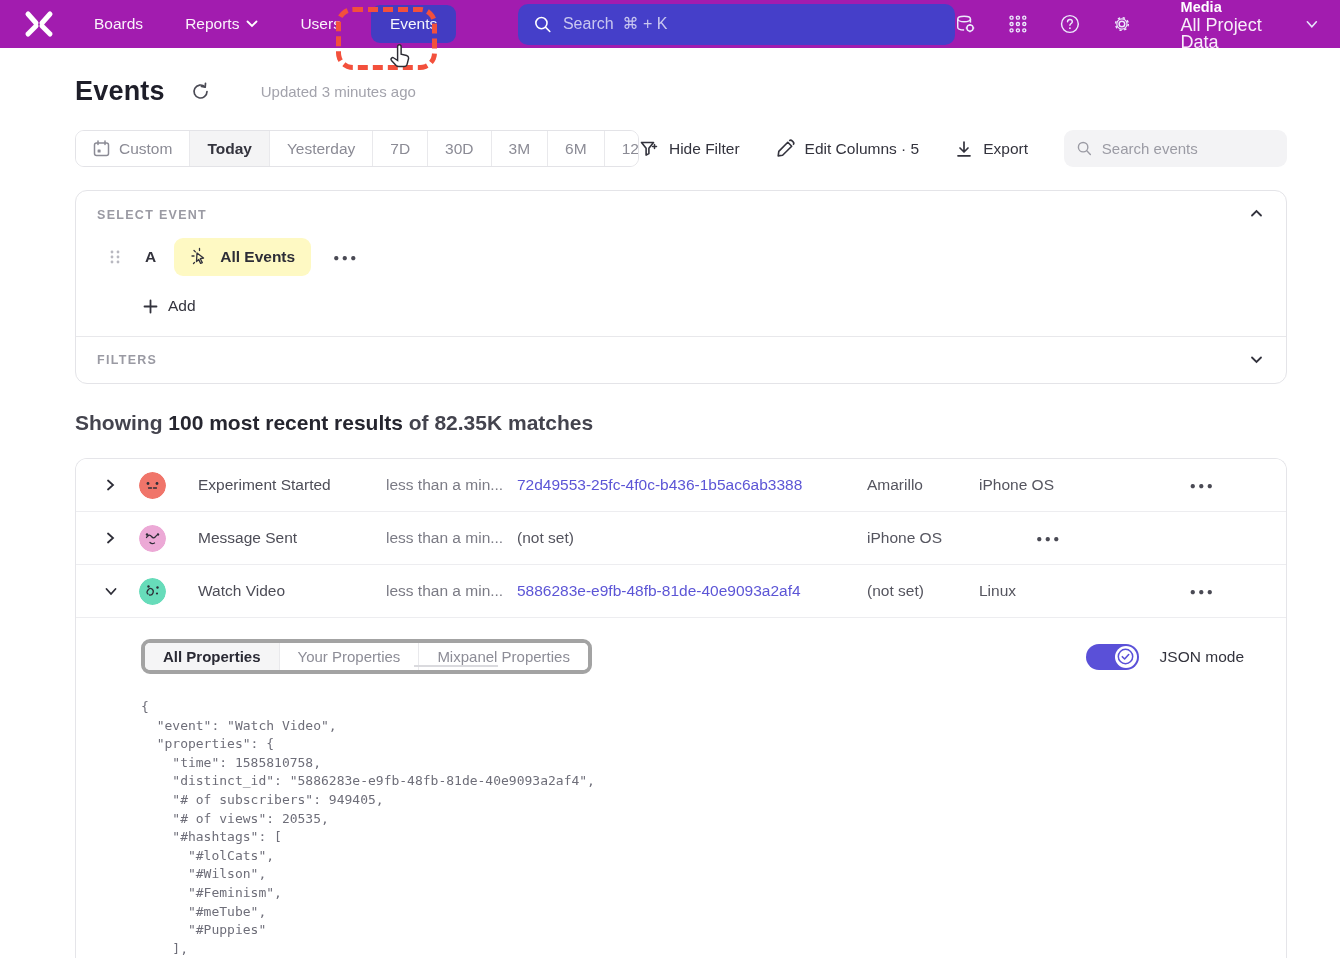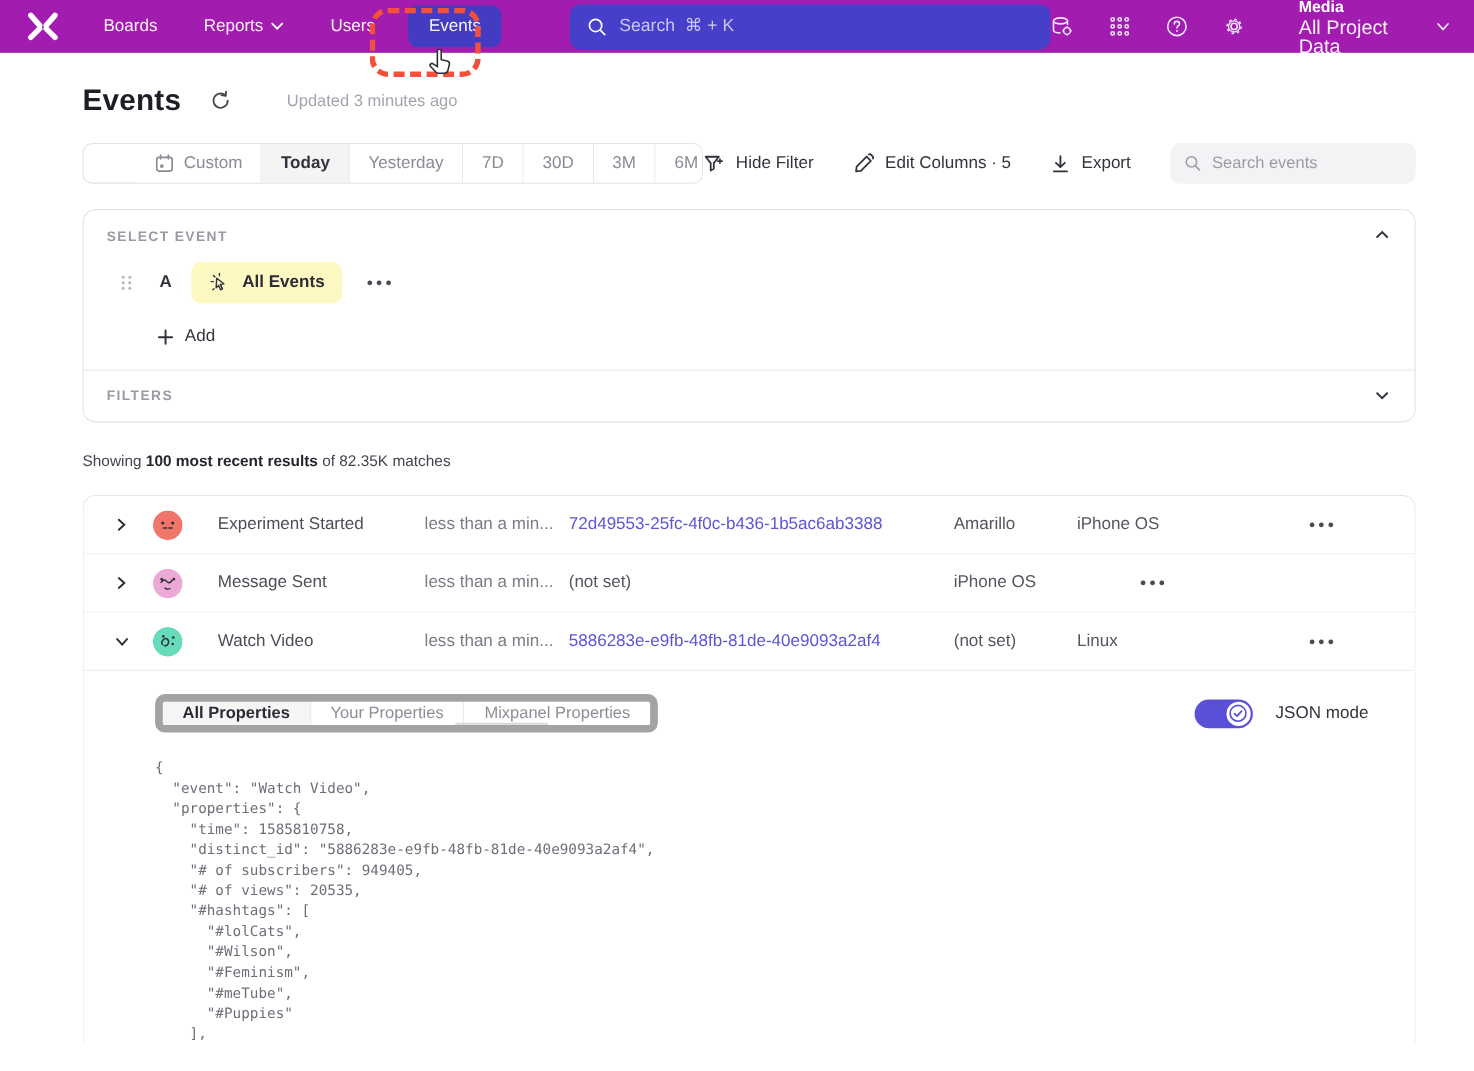--- a/index.html
+++ b/index.html
@@ -31,21 +31,21 @@
 
   
   .page { padding:0 53px 0 75px; }
   .title-row { display:flex; align-items:center; margin-top:28px; gap:14px; }
   .page-title { font-size:27px; font-weight:bold; color:#1e1e29; letter-spacing:.2px; }
   .refresh-btn { width:19px; height:19px; margin-left:12px; cursor:pointer; }
   .updated { color:#a3a3ac; font-size:15px;margin-left:37px; }
 
   .controls-row { display:flex; align-items:center; margin-top:23px; width:1212px; }
   .seg { display:inline-flex; border:1px solid #e3e3e7; border-radius:9px; overflow:hidden;
-    height:37px; background:#fff;padding-left:48px; }
+    height:37px; background:#fff; }
   .seg-btn { display:flex; align-items:center; gap:9px; padding:0 17px; font-size:15.5px;
     color:#8b8b95; border-right:1px solid #e9e9ec; cursor:pointer; background:#fff; white-space:nowrap; }
   .seg-btn:last-child { border-right:none; }
   .seg-btn.selected { background:#f4f4f5; color:#33333d; font-weight:bold; }
   .ctl-right { margin-left:auto; display:flex; align-items:center; gap:36px; }
   .tool-btn { display:flex; align-items:center; gap:10px; font-size:15.5px; color:#33333d;
     cursor:pointer; white-space:nowrap;justify-content:center; }
   .search-events { width:223px; height:37px; background:#f3f3f5; border-radius:9px;
     display:flex; align-items:center; padding:0 13px; gap:10px; margin-left:0; }
   .search-events input { background:transparent; border:none; outline:none; font-size:15px;
@@ -64,21 +64,21 @@
     padding:9px 16px; margin-left:18px; cursor:pointer; }
   .event-pill span { font-size:15.5px; font-weight:bold; color:#2d2d37; }
   .more-dots { margin-left:16px; color:#4a4a54; font-size:10px; letter-spacing:2.5px;
     cursor:pointer; padding:4px 6px; }
   .add-btn { display:flex; align-items:center; gap:10px; margin:21px 0 0 46px; font-size:15.5px;
     color:#33333d; cursor:pointer; width:max-content; }
   .qc-divider { border-top:1px solid #e8e8eb; }
   .filters-section { padding:16px 21px; position:relative; }
 
   
-  .summary { margin-top:27px; font-size:14px; color:#44444e; }
+  .summary { margin-top:27px; font-size:21px; color:#44444e;font-weight:bold; }
   .summary b { color:#26262f; }
 
   
   .table-card { width:1212px; margin-top:23px; border:1px solid #e5e5e9; border-bottom:none;
     border-radius:12px 12px 0 0; overflow:hidden; position:relative; }
   .tgrid { display:grid; grid-template-columns:60px 62px 188px 131px 350px 112px 140px 1fr;
     align-items:center; }
   .thead { height:49px; background:#f7f7f8; border-bottom:1px solid #e7e7ea;
     color:#65656f; font-size:15px; }
   .trow { height:53px; border-bottom:1px solid #ededf0; font-size:15.5px; background:#fff; }
@@ -88,21 +88,21 @@
   .cell-event { color:#4d4d57; }
   .cell-time { color:#7b7b85; }
   .cell-id { color:#5c55d6; cursor:pointer; white-space:nowrap; overflow:hidden; }
   .cell-city,.cell-os { color:#55555f; }
   .cell-actions { display:flex; justify-content:center; }
   .resize-hint { position:absolute; left:338px; top:206px; width:84px; height:2px; background:#dadade; }
 
   
   .expanded { background:#fff; padding:21px 20px 0 65px; }
   .exp-top { display:flex; align-items:center; }
-  .tabs { display:inline-flex; border:7px solid #a3a3a3; border-radius:9px; overflow:hidden; height:35px; }
+  .tabs { display:inline-flex; border:4px solid #a3a3a3; border-radius:9px; overflow:hidden; height:35px; }
   .tab { display:flex; align-items:center; padding:0 18px; font-size:15px; color:#8d8d97;
     border-right:1px solid #e9e9ec; cursor:pointer; background:#fff; white-space:nowrap; }
   .tab:last-child { border-right:none; }
   .tab.selected { background:#f5f5f6; color:#2a2a34; font-weight:bold; }
   .json-toggle-wrap { margin-left:auto; display:flex; align-items:center; gap:21px; padding-right:22px; }
   .toggle { position:relative; width:53px; height:26px; border-radius:13px; background:#5a50d8; cursor:pointer; }
   .toggle .knob { position:absolute; right:2px; top:2px; width:22px; height:22px; border-radius:50%;
     background:#fff; display:flex; align-items:center; justify-content:center; }
   .json-label { font-size:15.5px; color:#33333d; }
   .json-view { margin-top:24px; font-family:"DejaVu Sans Mono", monospace; font-size:13px;

